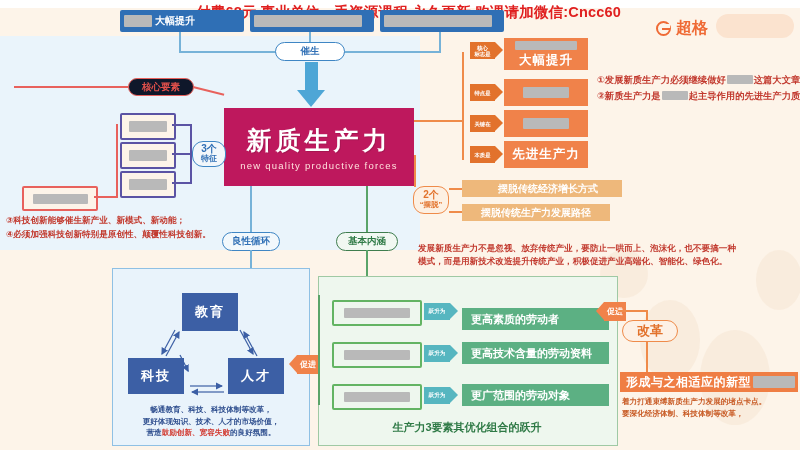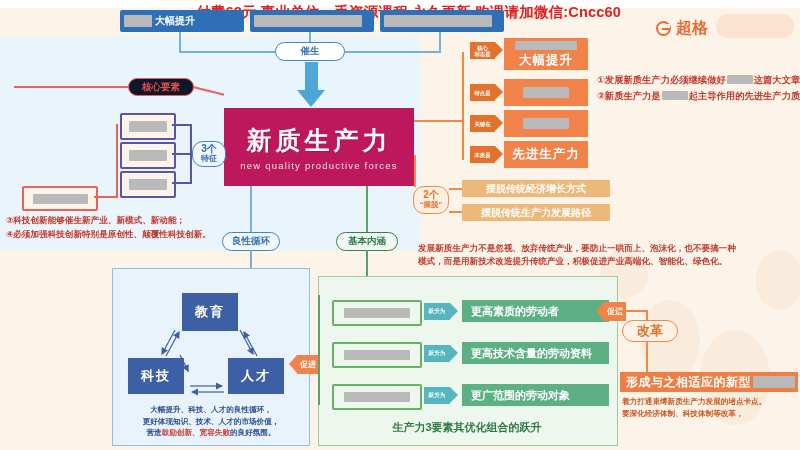--- a/index.html
+++ b/index.html
@@ -284,21 +284,21 @@
   </div>
 
   <div class="pill pill-orange" style="left:413px;top:186px;width:36px;height:28px;flex-direction:column;line-height:10px;">
     <span style="font-size:10px;">2个</span>
     <span style="font-size:7.5px;">“摆脱”</span>
   </div>
   <div class="line-orange" style="left:414px;top:155px;width:2px;height:32px;"></div>
   <div class="line-orange" style="left:449px;top:188px;width:14px;height:2px;"></div>
   <div class="line-orange" style="left:449px;top:211px;width:14px;height:2px;"></div>
 
-  <div class="tbox" style="top:180px;">摆脱传统经济增长方式</div>
+  <div class="tbox" style="top:180px;padding-left:12px;">摆脱传统经济增长方式</div>
   <div class="tbox" style="top:204px;">摆脱传统生产力发展路径</div>
 
   <div class="para" style="left:418px;top:242px;width:374px;">
     <div>发展新质生产力不是忽视、放弃传统产业，要防止一哄而上、泡沫化，也不要搞一种</div>
     <div>模式，而是用新技术改造提升传统产业，积极促进产业高端化、智能化、绿色化。</div>
   </div>
 
   <div class="line" style="left:250px;top:186px;width:2px;height:46px;"></div>
   <div class="line-green" style="left:366px;top:186px;width:2px;height:46px;"></div>
   <div class="pill pill-blue" style="left:222px;top:232px;width:58px;height:19px;background:#f2f8fc;">
@@ -324,21 +324,21 @@
     <line x1="68" y1="87" x2="50" y2="86" stroke="#3c5fa5" stroke-width="1.2" marker-end="url(#ah)" transform="rotate(-120 68 87)"></line>
     <line x1="63" y1="62" x2="50" y2="86" stroke="#3c5fa5" stroke-width="1.2" marker-end="url(#ah)"></line>
     <line x1="54" y1="88" x2="67" y2="64" stroke="#3c5fa5" stroke-width="1.2" marker-end="url(#ah)"></line>
     <line x1="128" y1="62" x2="141" y2="86" stroke="#3c5fa5" stroke-width="1.2" marker-end="url(#ah)"></line>
     <line x1="145" y1="88" x2="132" y2="64" stroke="#3c5fa5" stroke-width="1.2" marker-end="url(#ah)"></line>
     <line x1="78" y1="118" x2="110" y2="118" stroke="#3c5fa5" stroke-width="1.2" marker-end="url(#ah)"></line>
     <line x1="112" y1="124" x2="80" y2="124" stroke="#3c5fa5" stroke-width="1.2" marker-end="url(#ah)"></line>
   </svg>
 
   <div id="ets-cap">
-    <div>大幅提升、科技、人才的良性循环，</div>
+    <div>畅通教育、科技、科技体制等改革，</div>
     <div>更好体现知识、技术、人才的市场价值，</div>
     <div>
       <span>营造</span><span class="hi">鼓励创新、宽容失败</span><span>的良好氛围。</span>
     </div>
   </div>
 
   <div class="carrow" style="left:289px;top:355px;">
     <div class="body"></div>
       <div class="tip"></div>
     <div class="t">促进</div>
@@ -366,21 +366,21 @@
     <div class="body"></div>
       <div class="tip"></div>
     <div class="t">跃升为</div>
   </div>
   <div class="garrow" style="top:387px;">
     <div class="body"></div>
       <div class="tip"></div>
     <div class="t">跃升为</div>
   </div>
 
-  <div class="rbox" style="top:300px;font-family:Liberation Serif, serif;">更高素质的劳动者</div>
+  <div class="rbox" style="top:308px;font-family:Liberation Serif, serif;">更高素质的劳动者</div>
   <div class="rbox" style="top:342px;">更高技术含量的劳动资料</div>
   <div class="rbox" style="top:384px;">更广范围的劳动对象</div>
 
   <div id="prod-cap">生产力3要素其优化组合的跃升</div>
 
   <div class="carrow" style="left:596px;top:302px;">
     <div class="body"></div>
       <div class="tip"></div>
     <div class="t">促进</div>
   </div>

